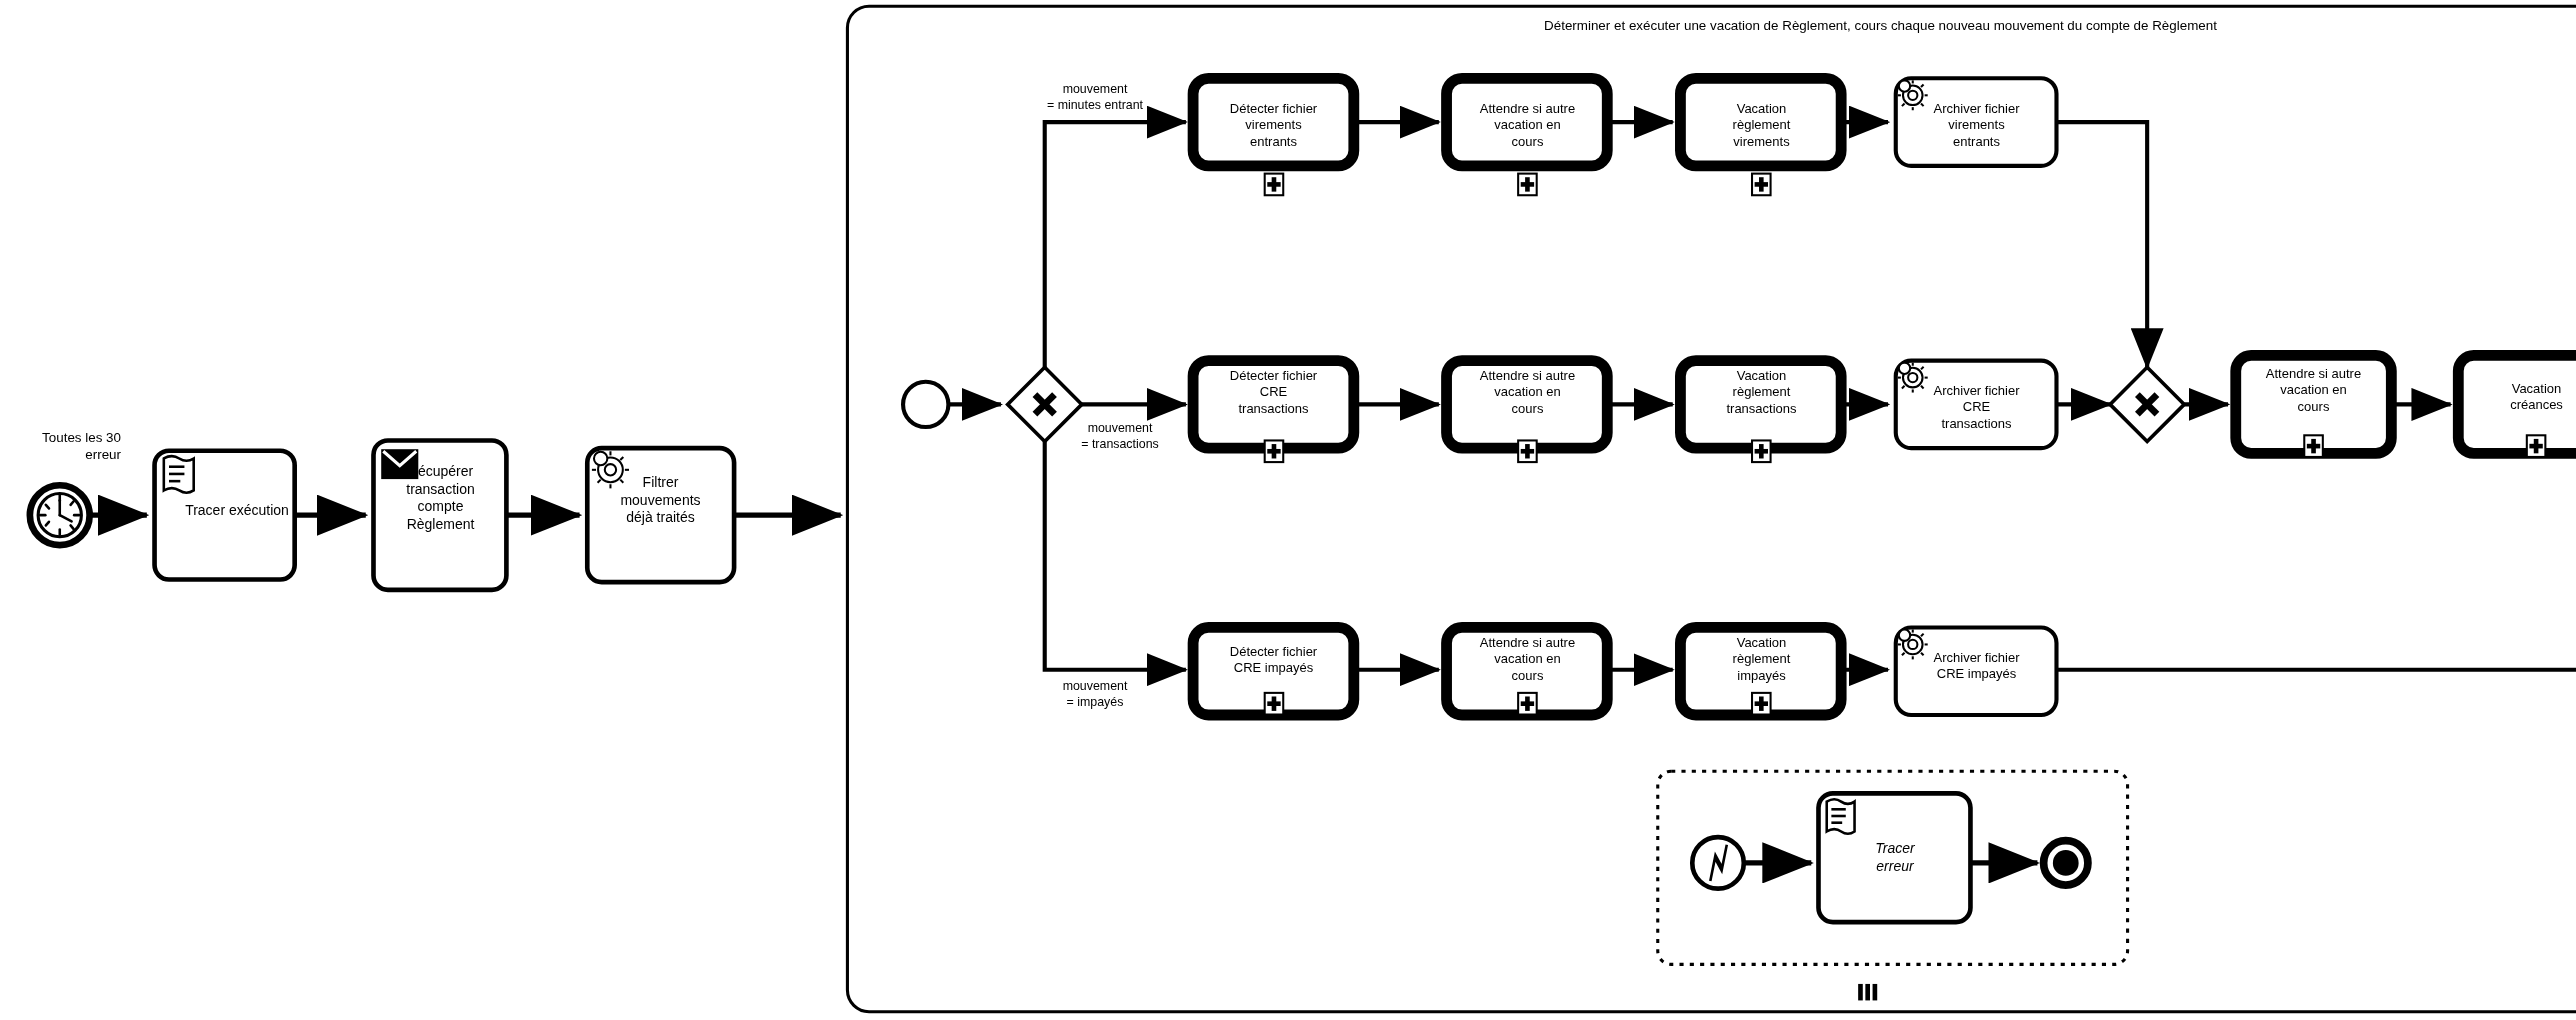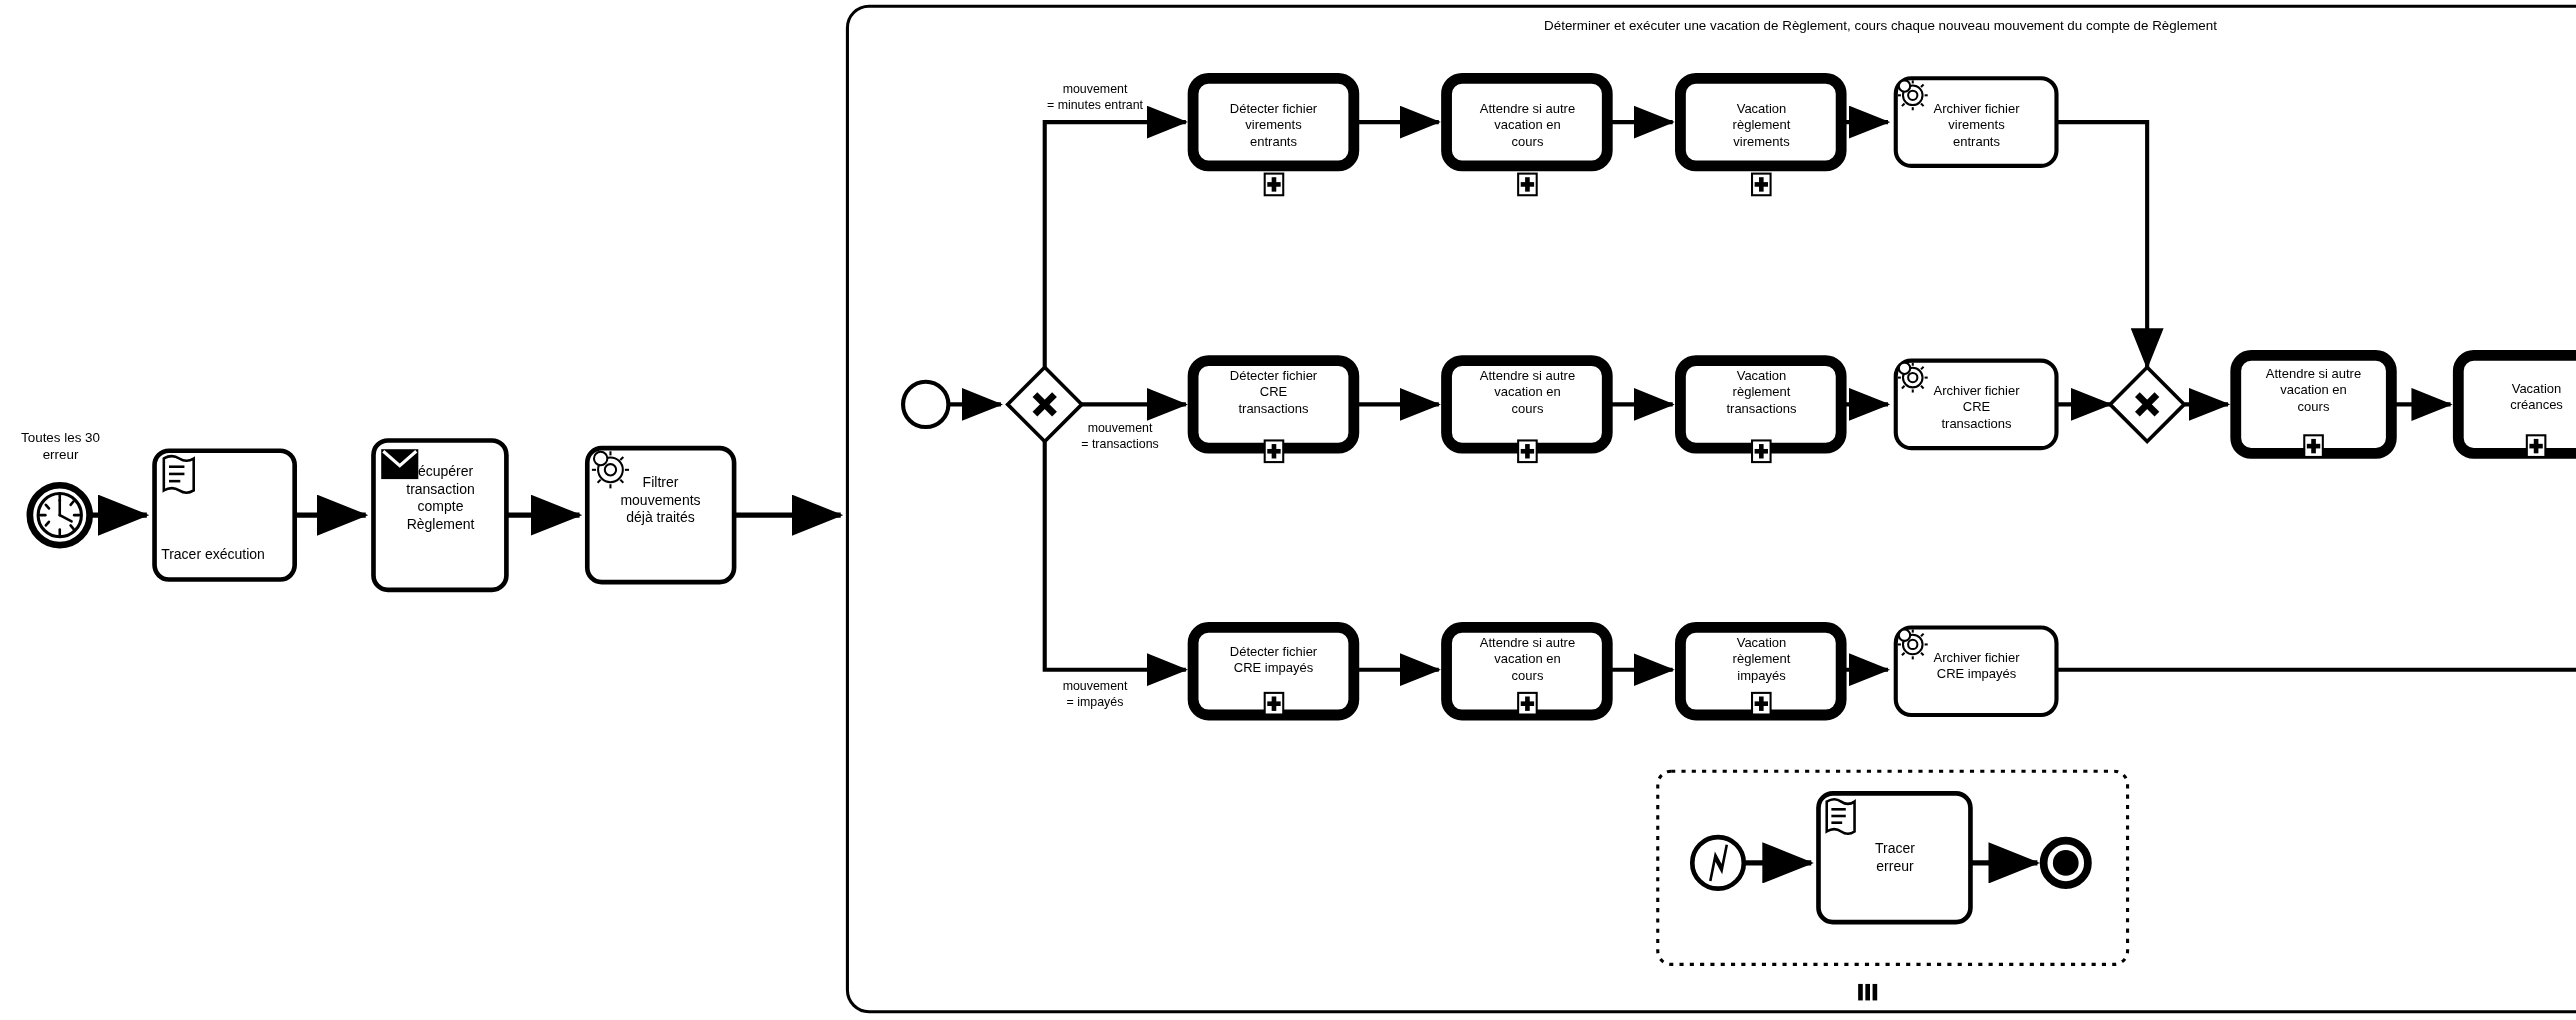--- a/index.html
+++ b/index.html
@@ -315,26 +315,26 @@
     <circle cx="4010" cy="1675" r="25" fill="#000" stroke="none"></circle>
   </g>
   <line x1="3385" y1="1675" x2="3516" y2="1675" stroke-width="10" marker-end="url(#ah)"></line>
   <line x1="3825" y1="1675" x2="3955" y2="1675" stroke-width="10" marker-end="url(#ah)"></line>
 
   </g>
 </svg>
 
 <div class="lbl" style="left:1391px;top:18px;width:979px;font-size:13.4px;">Déterminer et exécuter une vacation de Règlement, cours chaque nouveau mouvement du compte de Règlement</div>
 
-<div class="lbl" style="left:0px;top:430px;width:121px;font-size:13.4px;">
+<div class="lbl" style="left:0px;top:430px;width:121px;font-size:13.4px;text-align:right;">
   <span>Toutes les 30</span><br>
   <span>erreur</span>
 </div>
 
-<div class="lbl" style="left:144px;top:502px;width:138px;font-size:14px;white-space:pre-line;margin-top:44px;">Tracer exécution</div>
+<div class="lbl" style="left:168px;top:502px;width:138px;font-size:14px;white-space:pre-line;">Tracer exécution</div>
 
 <div class="lbl" style="left:375px;top:463px;width:131px;font-size:14px;white-space:pre-line;">Récupérer
 transaction
 compte
 Règlement</div>
 
 <div class="lbl" style="left:588px;top:474px;width:145px;font-size:14px;white-space:pre-line;">Filtrer
 mouvements
 déjà traités</div>
 
@@ -389,17 +389,17 @@
 impayés</div>
 <div class="lbl" style="left:1898px;top:650px;width:157px;font-size:13px;white-space:pre-line;">Archiver fichier
 CRE impayés</div>
 
 <div class="lbl" style="left:2238px;top:366px;width:151px;font-size:13px;white-space:pre-line;">Attendre si autre
 vacation en
 cours</div>
 <div class="lbl" style="left:2461px;top:381px;width:151px;font-size:13px;white-space:pre-line;">Vacation
 créances</div>
 
-<div class="lbl" style="left:1821px;top:840px;width:148px;font-size:14px;white-space:pre-line;">Tracer
+<div class="lbl" style="left:1821px;top:840px;width:148px;font-size:14px;white-space:pre-line;font-style:italic;">Tracer
 erreur</div>
 
 </div>
 
 
 </body></html>

